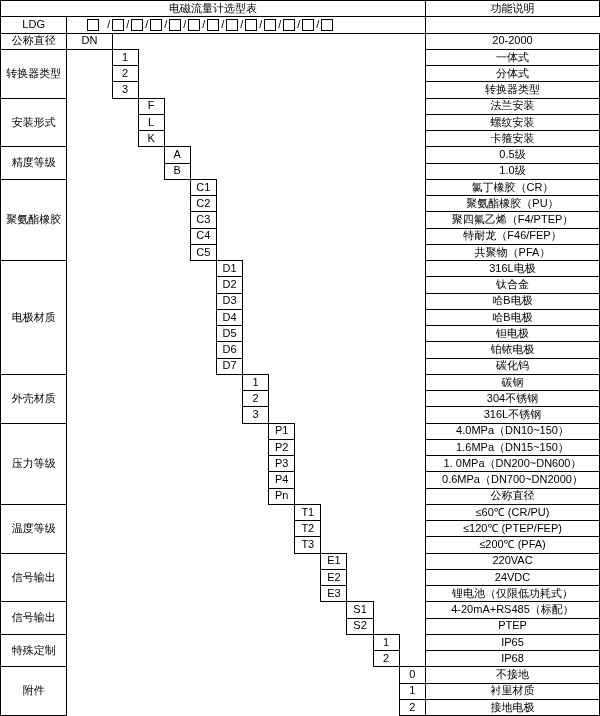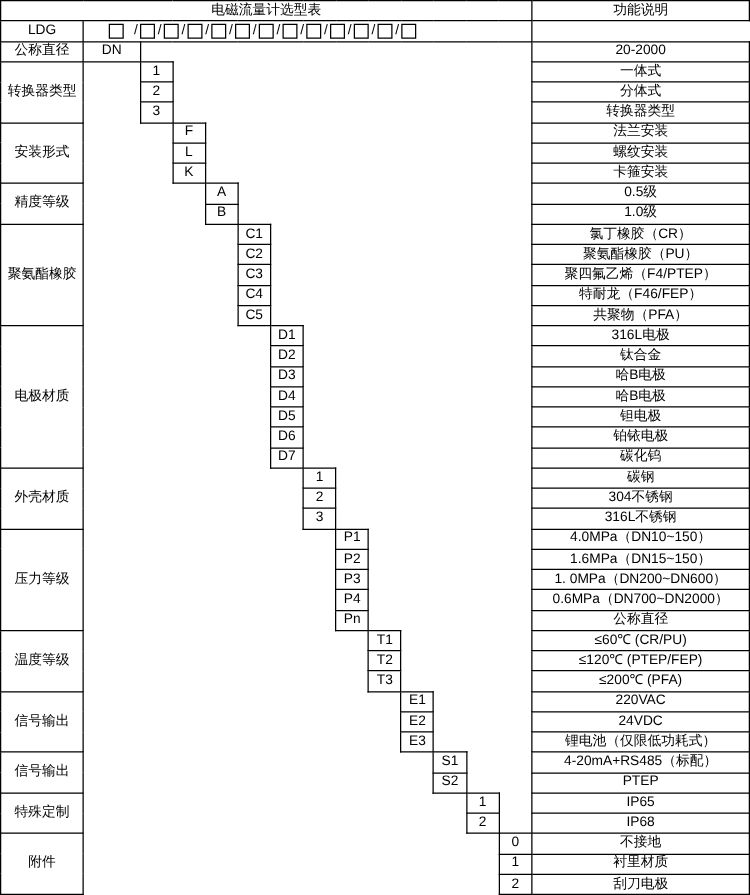--- a/index.html
+++ b/index.html
@@ -382,18 +382,18 @@
       <td colspan="12" class="nb" rowspan="3"></td>
       <td class="code">0</td>
       <td class="desc">不接地</td>
     </tr>
     <tr>
       <td class="code">1</td>
       <td class="desc">衬里材质</td>
     </tr>
     <tr>
       <td class="code">2</td>
-      <td class="desc">刮刀电极</td>
+      <td class="desc">接地电极</td>
     </tr>
 
   </tbody>
     </table>
 </div>
 
 </body></html>

